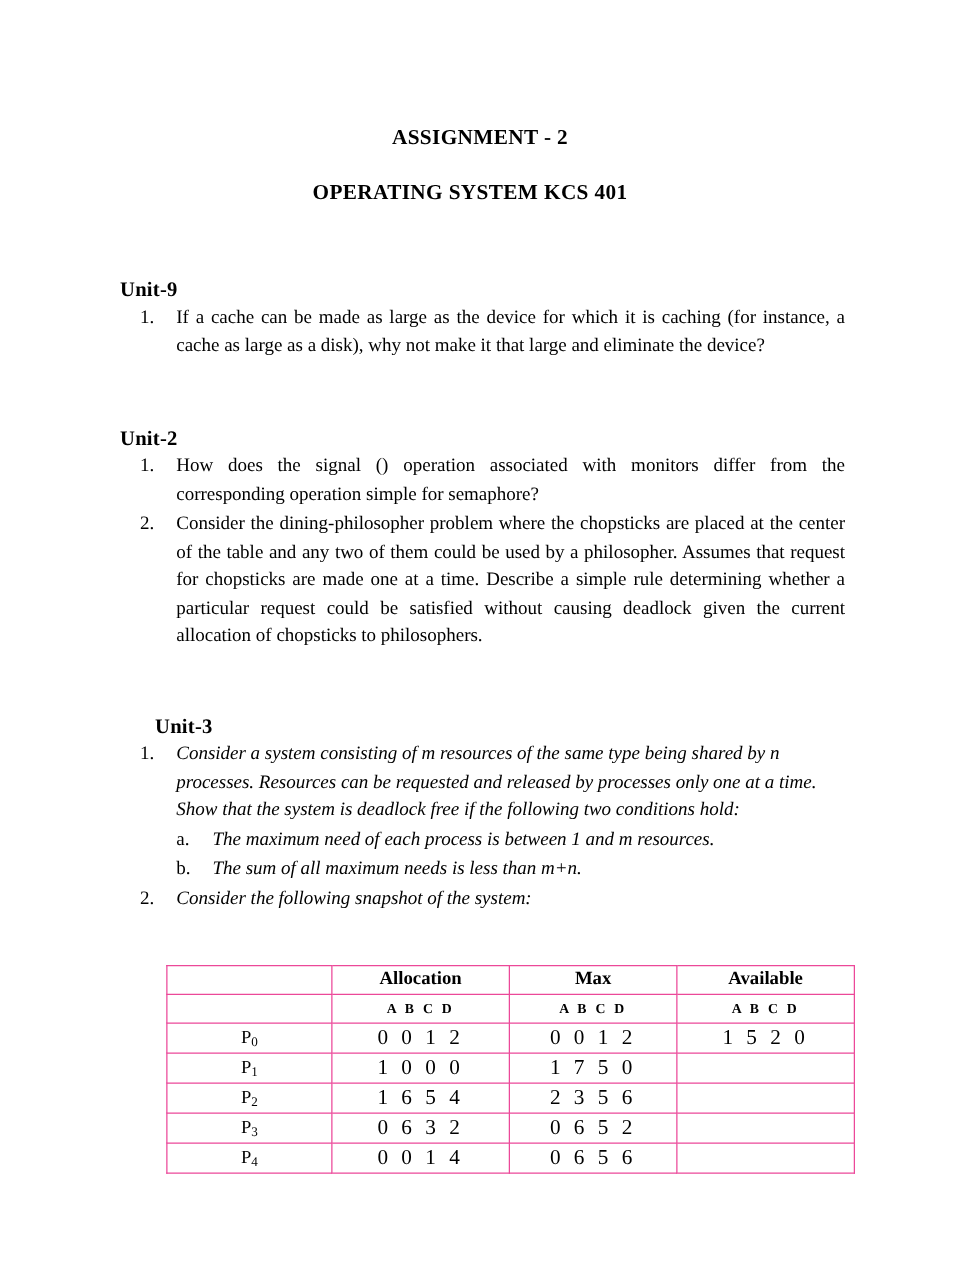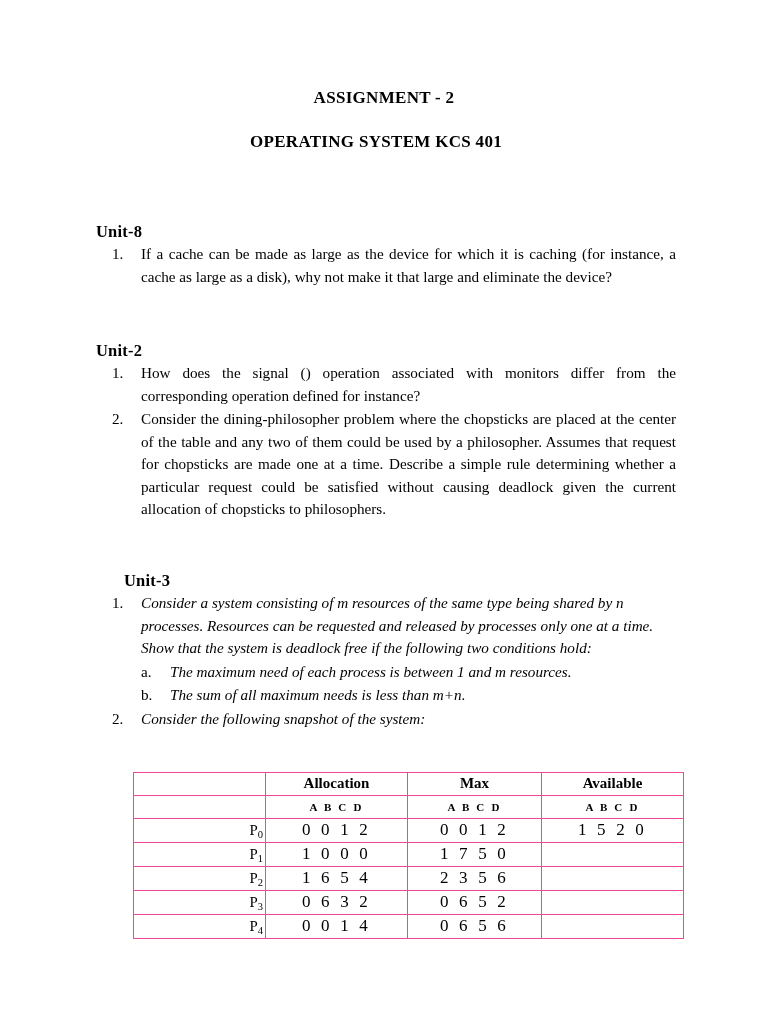--- a/index.html
+++ b/index.html
@@ -22,21 +22,21 @@
     position: relative;
     box-sizing: border-box;
   }
 
   
   .doc-title {
     text-align: center;
     font-weight: bold;
     font-size: 17px;
     letter-spacing: 0.3px;
-    margin: 0;
+    margin: 12px;
   }
   #title-assignment { position: absolute; left: 0; right: 0; top: 88px; }
   #title-course     { position: absolute; left: 0; right: 16px; top: 132px; }
 
   
   .unit-heading {
     position: absolute;
     left: 96px;
     font-weight: bold;
     font-size: 16.5px;
@@ -132,54 +132,53 @@
     font-weight: bold;
     font-size: 11px;
     letter-spacing: 2.2px;
   }
   #snapshot-table .digits {
     letter-spacing: 3.2px;
     font-size: 17px;
   }
   #snapshot-table .proc-label {
     font-size: 14.8px;
-    text-align: right;
   }
   #snapshot-table .proc-label sub {
     font-size: 10.5px;
     vertical-align: baseline;
     position: relative;
     bottom: -3px;
   }
   #snapshot-table .empty-cell { }
 </style>
 </head>
 <body>
 
 <div class="page">
 
   <h1 class="doc-title" id="title-assignment">ASSIGNMENT - 2</h1>
 
   <h1 class="doc-title" id="title-course">OPERATING SYSTEM KCS 401</h1>
 
-  <h2 class="unit-heading" id="unit-1-heading">Unit-8</h2>
+  <h2 class="unit-heading" id="unit-1-heading">Unit-9</h2>
 
   <ul class="qlist justified" id="unit-1-list">
     <li class="qitem">
       <span class="marker">1.</span>
       <span class="qtext">If a cache can be made as large as the device for which it is caching (for instance, a cache as large as a disk), why not make it that large and eliminate the device?</span>
     </li>
   </ul>
 
   <h2 class="unit-heading" id="unit-2-heading">Unit-2</h2>
 
   <ul class="qlist justified" id="unit-2-list">
     <li class="qitem">
       <span class="marker">1.</span>
-      <span class="qtext">How does the signal () operation associated with monitors differ from the corresponding operation defined for instance?</span>
+      <span class="qtext">How does the signal () operation associated with monitors differ from the corresponding operation simple for semaphore?</span>
     </li>
     <li class="qitem">
       <span class="marker">2.</span>
       <span class="qtext">Consider the dining-philosopher problem where the chopsticks are placed at the center of the table and any two of them could be used by a philosopher. Assumes that request for chopsticks are made one at a time. Describe a simple rule determining whether a particular request could be satisfied without causing deadlock given the current allocation of chopsticks to philosophers.</span>
     </li>
   </ul>
 
   <h2 class="unit-heading" id="unit-3-heading">Unit-3</h2>
 
   <ul class="qlist ragged" id="unit-3-list">

